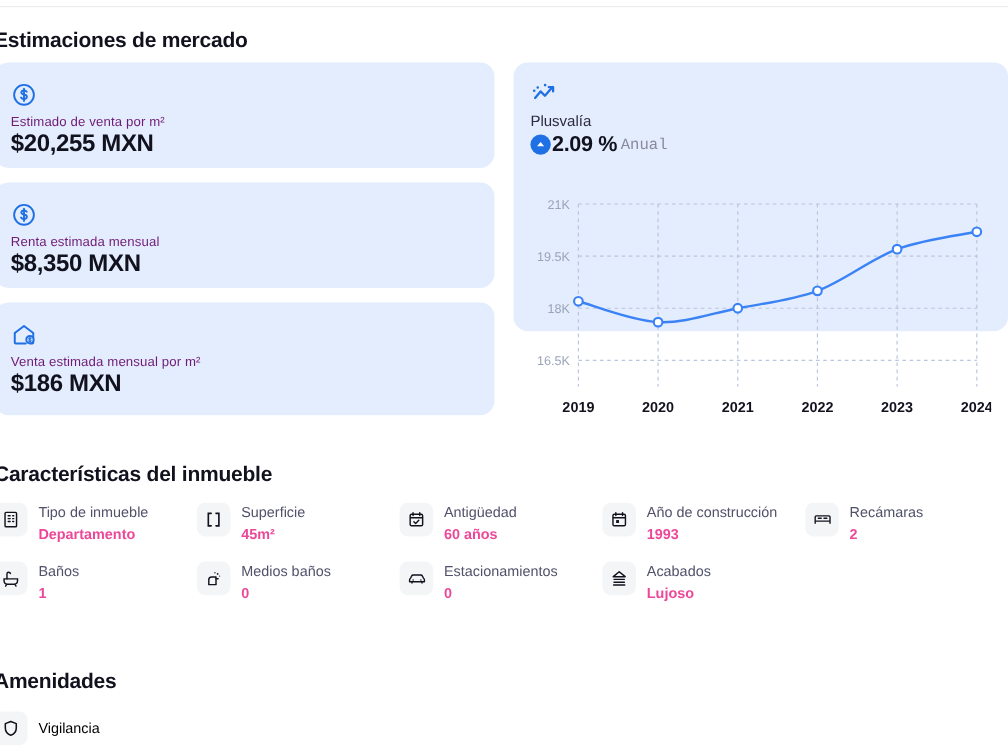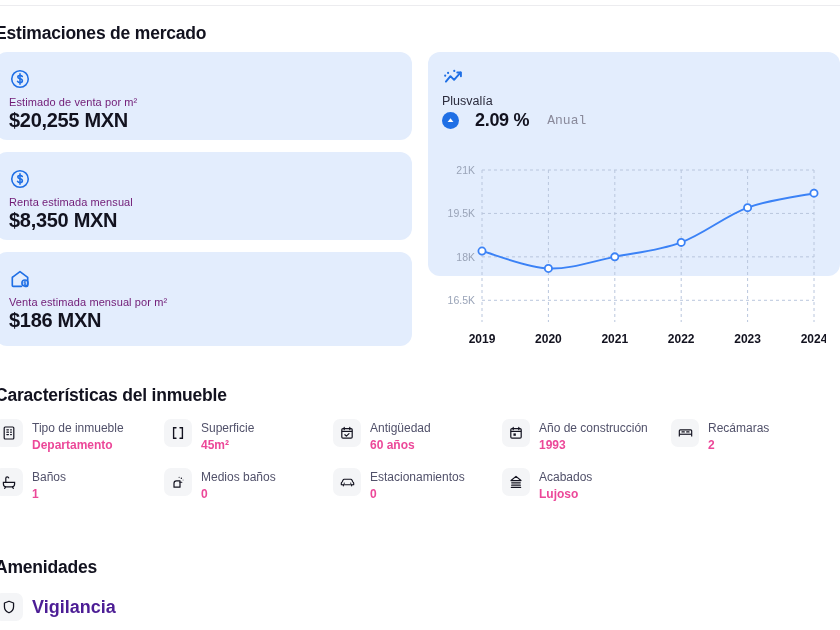--- a/index.html
+++ b/index.html
@@ -80,21 +80,21 @@
     border-radius: 12px;
     padding: 16px 14px 10px 14px;
   }
   .chart-icon { width: 22px; height: 20px; display: block; }
   .chart-title {
     margin-top: 6px;
     font-size: 12.5px;
     color: #2b2b3c;
     font-weight: 400;
   }
-  .pct-row { display: flex; align-items: center; gap: 16px; margin-top: 2px; }
+  .pct-row { display: flex; align-items: center; gap: 1px; margin-top: 2px; }
   .pct-badge {
     width: 17px; height: 17px;
     border-radius: 50%;
     background: #1f6fe5;
     display: flex; align-items: center; justify-content: center;
   }
   .pct-value {
     font-size: 18px; font-weight: 700; color: #12121f;
     letter-spacing: -0.3px;
   }
@@ -152,21 +152,21 @@
     position: absolute;
     top: 593px; left: 0;
     display: flex; align-items: center; gap: 9px;
   }
   .amen-ico {
     width: 28px; height: 28px;
     border-radius: 7px;
     background: #f4f5f7;
     display: flex; align-items: center; justify-content: center;
   }
-  .amen-label { font-size: 18px; color: #4c1d95; font-weight: bold; }
+  .amen-label { font-size: 12px; color: #000000; }
 </style>
 </head>
 <body>
 
 <div id="page">
   <div class="top-divider"></div>
 
   <div class="content">
 
     <div class="section-title estim-title">Estimaciones de mercado</div>

